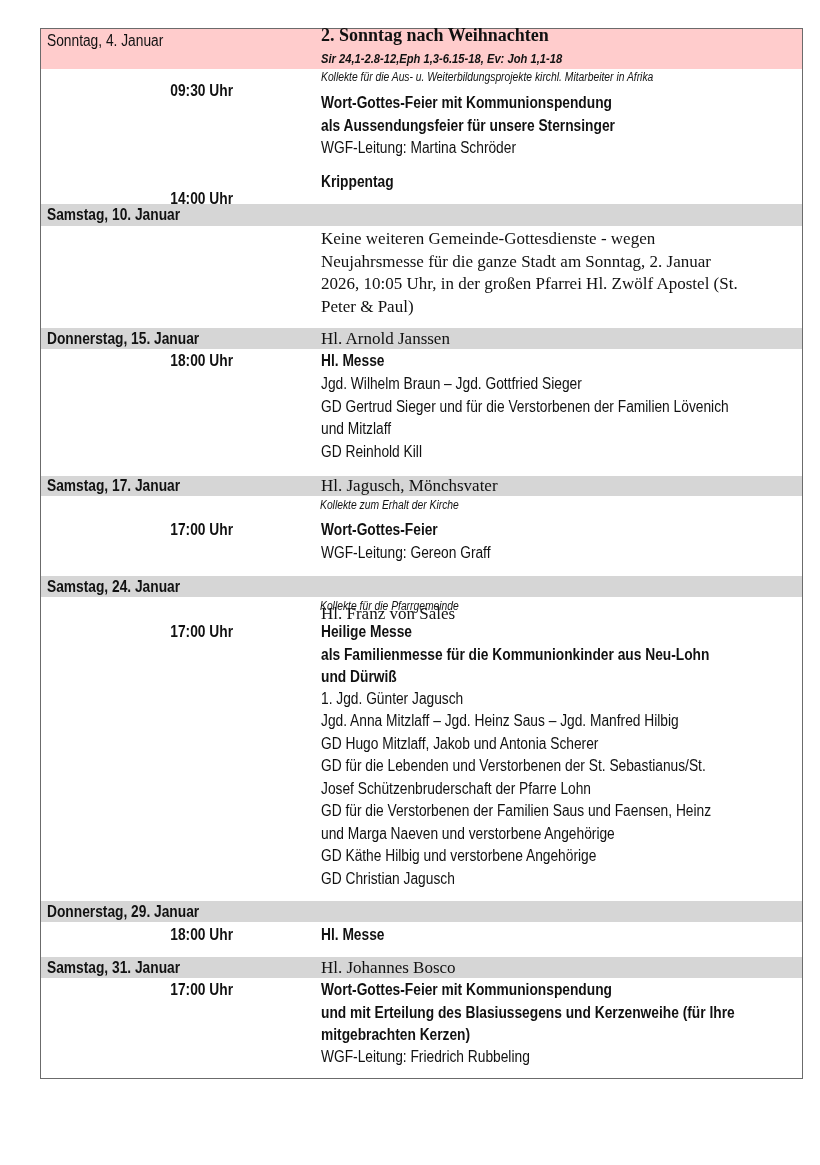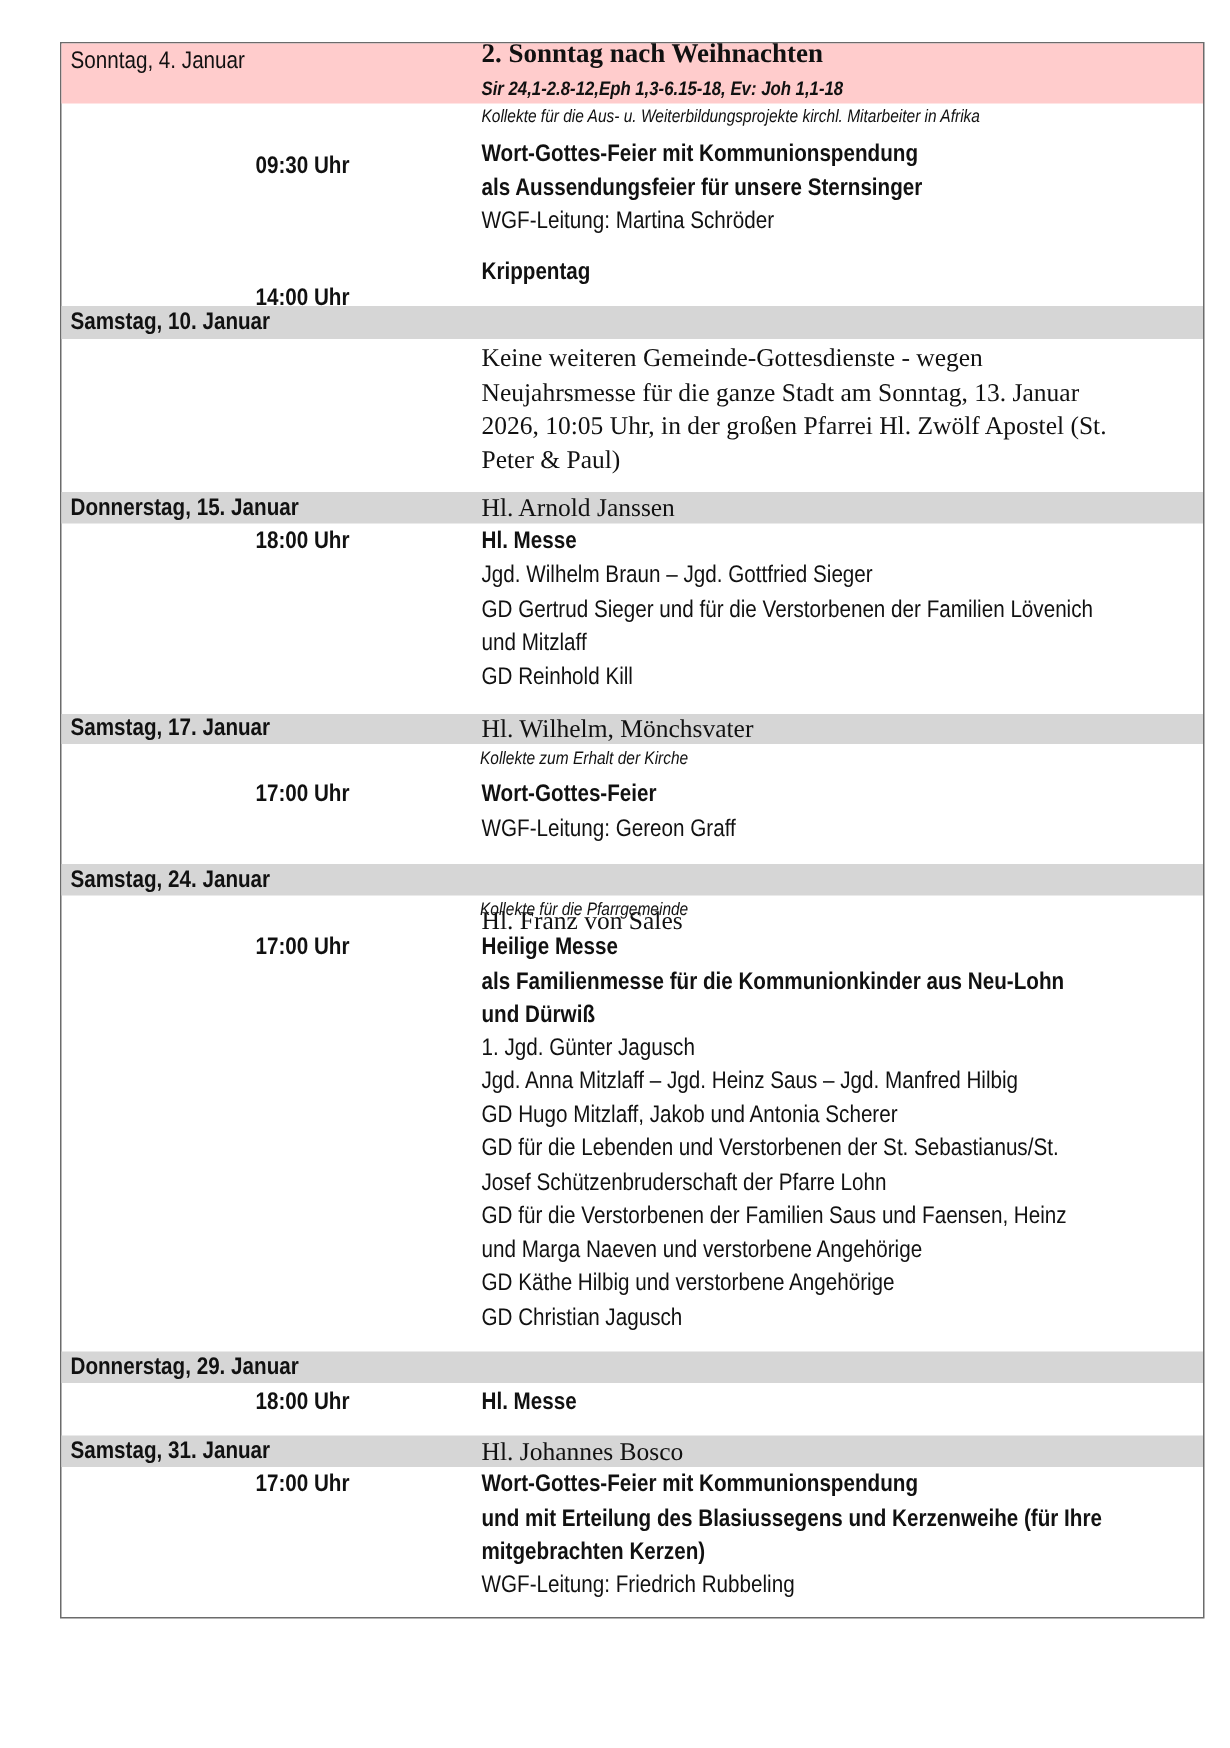--- a/index.html
+++ b/index.html
@@ -23,54 +23,54 @@
 <body>
 
 <div class="frame"></div>
 
 <div class="bar pink" style="top:29px;height:40px;"></div>
 <div class="t sans" style="left:47px;top:32px;">Sonntag, 4. Januar</div>
 <div class="t serifb" style="left:321px;top:25px;">2. Sonntag nach Weihnachten</div>
 <div class="t smallb" style="left:321px;top:51px;">Sir 24,1-2.8-12,Eph 1,3-6.15-18, Ev: Joh 1,1-18</div>
 <div class="t small" style="left:321px;top:70px;">Kollekte für die Aus- u. Weiterbildungsprojekte kirchl. Mitarbeiter in Afrika</div>
 
-<div class="timewrap" style="top:102px;">
+<div class="timewrap" style="top:82px;">
     <span>09:30 Uhr</span>
   </div>
 <div class="t sans b" style="left:321px;top:94px;">Wort-Gottes-Feier mit Kommunionspendung</div>
 <div class="t sans b" style="left:321px;top:117px;">als Aussendungsfeier für unsere Sternsinger</div>
 <div class="t sans" style="left:321px;top:139px;">WGF-Leitung: Martina Schröder</div>
 
 <div class="timewrap" style="top:190px;">
     <span>14:00 Uhr</span>
   </div>
 <div class="t sans b" style="left:321px;top:173px;">Krippentag</div>
 
 <div class="bar" style="top:204px;height:22px;"></div>
 <div class="t sans b" style="left:47px;top:206px;">Samstag, 10. Januar</div>
 <div class="t serif" style="left:321px;top:229px;">Keine weiteren Gemeinde-Gottesdienste - wegen</div>
-<div class="t serif" style="left:321px;top:252px;">Neujahrsmesse für die ganze Stadt am Sonntag, 13. Januar</div>
+<div class="t serif" style="left:321px;top:252px;">Neujahrsmesse für die ganze Stadt am Sonntag, 2. Januar</div>
 <div class="t serif" style="left:321px;top:274px;">2026, 10:05 Uhr, in der großen Pfarrei Hl. Zwölf Apostel (St.</div>
 <div class="t serif" style="left:321px;top:297px;">Peter &amp; Paul)</div>
 
 <div class="bar" style="top:328px;height:21px;"></div>
 <div class="t sans b" style="left:47px;top:330px;">Donnerstag, 15. Januar</div>
 <div class="t serif" style="left:321px;top:329px;text-align:right;">Hl. Arnold Janssen</div>
 <div class="timewrap" style="top:352px;">
     <span>18:00 Uhr</span>
   </div>
 <div class="t sans b" style="left:321px;top:352px;">Hl. Messe</div>
 <div class="t sans" style="left:321px;top:375px;">Jgd. Wilhelm Braun – Jgd. Gottfried Sieger</div>
 <div class="t sans" style="left:321px;top:398px;">GD Gertrud Sieger und für die Verstorbenen der Familien Lövenich</div>
 <div class="t sans" style="left:321px;top:420px;">und Mitzlaff</div>
 <div class="t sans" style="left:321px;top:443px;">GD Reinhold Kill</div>
 
 <div class="bar" style="top:476px;height:20px;"></div>
 <div class="t sans b" style="left:47px;top:477px;">Samstag, 17. Januar</div>
-<div class="t serif" style="left:321px;top:476px;">Hl. Wilhelm, Mönchsvater</div>
+<div class="t serif" style="left:321px;top:476px;">Hl. Jagusch, Mönchsvater</div>
 <div class="t small" style="left:320px;top:498px;">Kollekte zum Erhalt der Kirche</div>
 <div class="timewrap" style="top:521px;">
     <span>17:00 Uhr</span>
   </div>
 <div class="t sans b" style="left:321px;top:521px;">Wort-Gottes-Feier</div>
 <div class="t sans" style="left:321px;top:544px;">WGF-Leitung: Gereon Graff</div>
 
 <div class="bar" style="top:576px;height:21px;"></div>
 <div class="t sans b" style="left:47px;top:578px;">Samstag, 24. Januar</div>
 <div class="t serif" style="left:321px;top:604px;">Hl. Franz von Sales</div>

